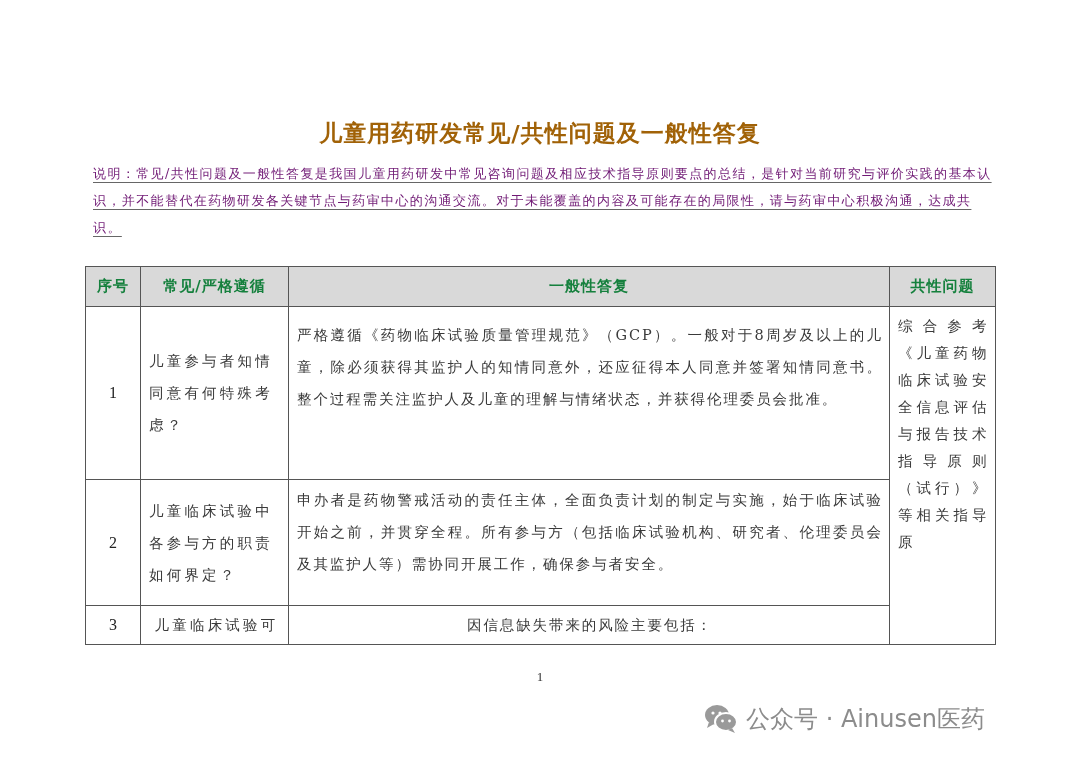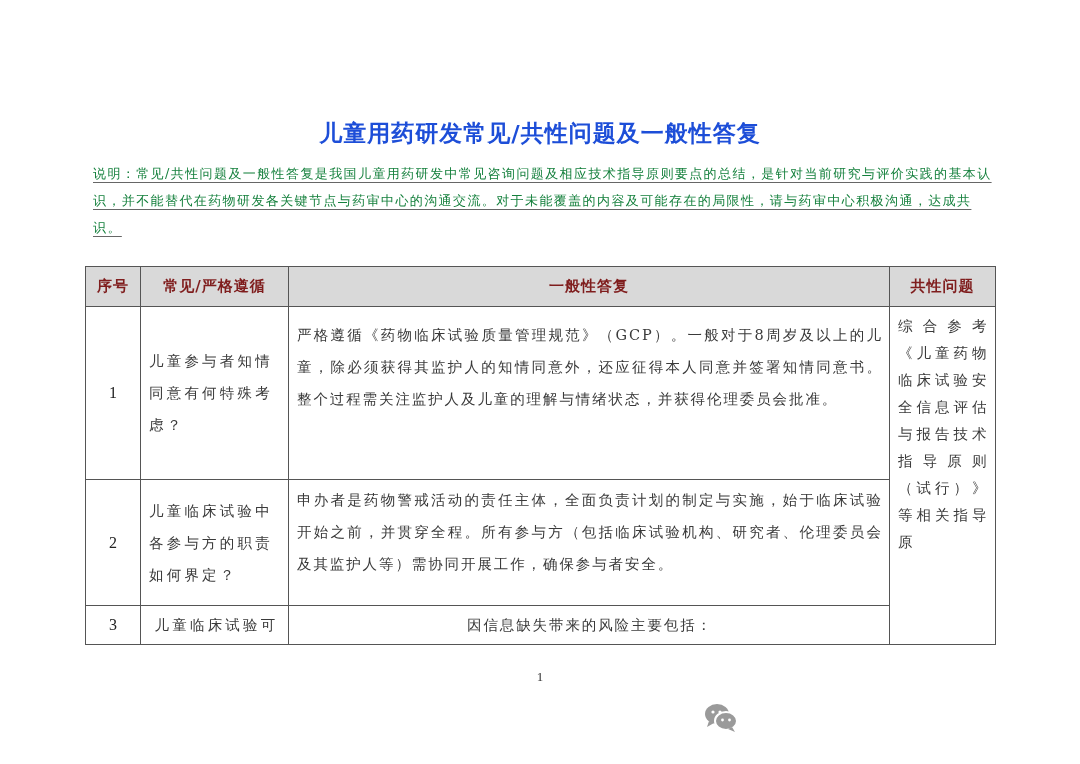--- a/index.html
+++ b/index.html
@@ -2,34 +2,34 @@
 <html><head>
 <meta charset="utf-8">
 <style>
   html, body { margin: 0; padding: 0; }
   body {
     width: 1080px; height: 764px; background: #ffffff; position: relative; overflow: hidden;
     font-family: "DejaVu Serif", "Liberation Serif", serif; color: #333;
   }
   .title {
     position: absolute; left: 0; width: 1080px; top: 118px; text-align: center;
-    font-size: 23px; font-weight: bold; color: #1d4ed8; letter-spacing: 1px;
+    font-size: 23px; font-weight: bold; color: #a16207; letter-spacing: 1px;
   }
   .note {
     position: absolute; left: 93px; width: 900px; top: 160px;
-    font-size: 13px; line-height: 27px; color: #15803d; letter-spacing: 1.4px;
+    font-size: 13px; line-height: 27px; color: #701a75; letter-spacing: 1.4px;
   }
   .note span { text-decoration: underline; text-decoration-color: #666; text-underline-offset: 4px; }
   table {
     position: absolute; left: 85px; top: 266px; width: 910px; border-collapse: collapse;
     table-layout: fixed; font-size: 14.5px; color: #3a3a3a;
   }
   td, th { border: 1.2px solid #555; padding: 0; vertical-align: middle; }
   th {
-    background: #d9d9d9; height: 39px; font-weight: bold; font-size: 15px; color: #7f1d1d;
+    background: #d9d9d9; height: 39px; font-weight: bold; font-size: 15px; color: #15803d;
     letter-spacing: 1px;
   }
   .c-no { text-align: center; font-family: "Liberation Serif", serif; font-size: 16px; color: #222; }
   .c-q { padding: 0 4px 0 8px; line-height: 32px; letter-spacing: 3.2px; }
   .c-a { padding: 0 6px 0 8px; line-height: 32px; letter-spacing: 1.9px; text-align: justify; vertical-align: top; }
   .c-src { padding: 6px 6px 0 8px; line-height: 27px; letter-spacing: 2.6px; vertical-align: top; text-align: justify; }
   .row1 td { height: 160px; }
   .row2 td { height: 121px; }
   .row3 td { height: 38px; }
   .row1 .c-a { padding-top: 12px; }
@@ -95,13 +95,14 @@
   <svg width="34" height="30" viewBox="0 0 34 30">
     <ellipse cx="13" cy="11" rx="12" ry="10" fill="#9a9a9a"></ellipse>
     <path d="M5 18 L3 24 L10 20 Z" fill="#9a9a9a"></path>
     <ellipse cx="22" cy="18" rx="11" ry="9" fill="#9a9a9a" stroke="#fff" stroke-width="2"></ellipse>
     <path d="M28 24 L31 29 L24 26 Z" fill="#9a9a9a"></path>
     <circle cx="9" cy="9" r="1.6" fill="#fff"></circle>
     <circle cx="16" cy="9" r="1.6" fill="#fff"></circle>
     <circle cx="18.5" cy="17" r="1.4" fill="#fff"></circle>
     <circle cx="25.5" cy="17" r="1.4" fill="#fff"></circle>
   </svg>
+  <span>公众号 · Ainusen医药</span>
 </div>
 
 </body></html>

